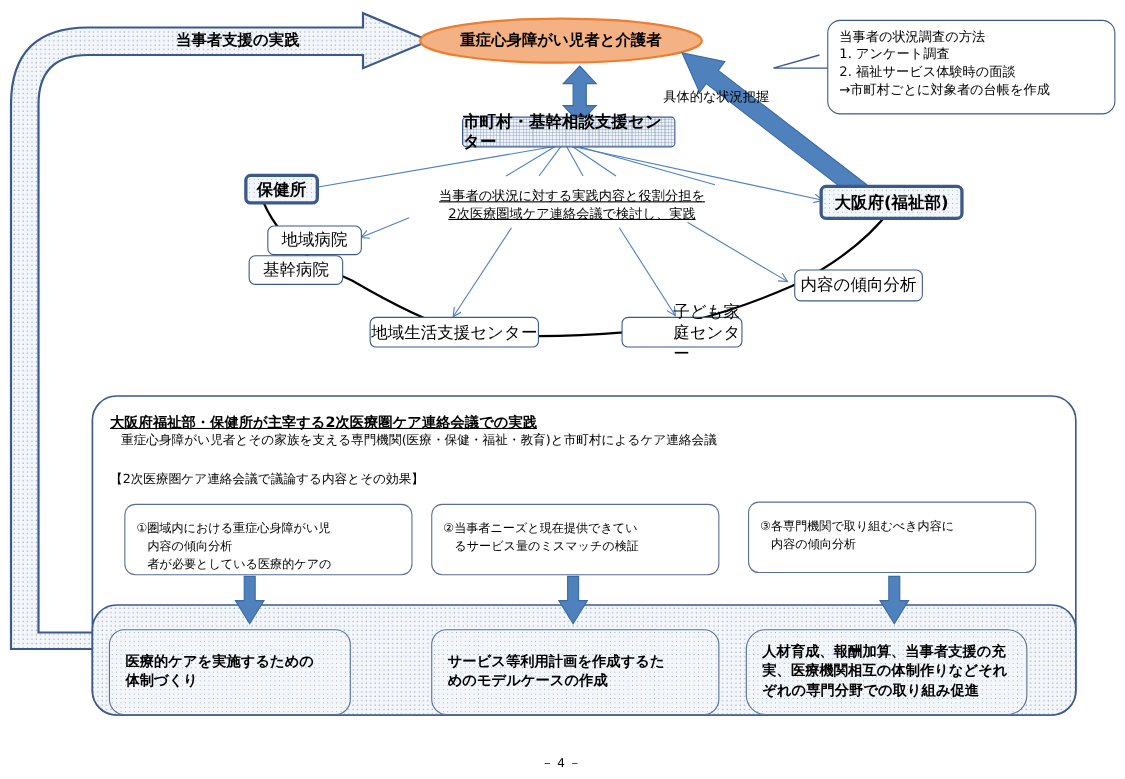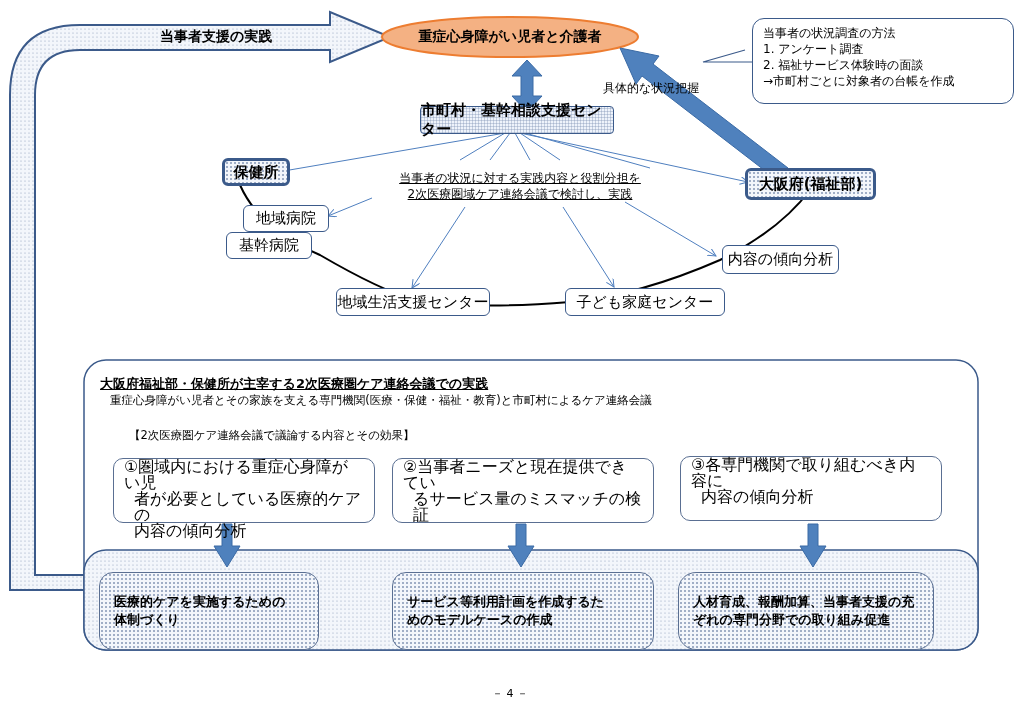--- a/index.html
+++ b/index.html
@@ -16,23 +16,23 @@
   .hatch { background-color:#eef3fb;
            background-image:
              repeating-linear-gradient(0deg, rgba(120,140,175,0.35) 0 1px, transparent 1px 3px),
              repeating-linear-gradient(90deg, rgba(120,140,175,0.35) 0 1px, transparent 1px 3px); }
   .arrow-label { font-weight:bold; font-size:14px; }
   .callout { font-size:12px; line-height:16px; padding:6px 10px; }
   .center-text { font-size:12px; line-height:16px; text-align:center;text-decoration:underline; }
   .ellipse-label { font-weight:bold; font-size:14px; text-align:center; }
   .panel-title { font-weight:bold; font-size:13px; text-decoration:underline; }
   .panel-sub { font-size:11.5px; }
-  .panel-head { font-size:11.5px;margin-left:29px; }
+  .panel-head { font-size:11.5px; }
   .item-box { border:1px solid #5a6f92; border-radius:10px; background:#fff;
-              font-size:16px; line-height:16px; padding:0 10px; }
+              font-size:11px; line-height:16px; padding:14px 10px; }
   .result-box { border:1px solid #5a6f92; border-radius:14px;
                 font-weight:bold; font-size:13px; line-height:18px; padding:0 14px;
                 display:flex; align-items:center; }
   .page-num { font-size:11px; text-align:center; }
 </style>
 </head>
 <body>
 
 <svg class="bg" width="1023" height="708" viewBox="0 0 1023 708">
   <defs>
@@ -119,36 +119,36 @@
 </div>
 
 <div class="abs node" style="left:226px; top:232px; width:86px; height:27px;">
   <span>基幹病院</span>
 </div>
 
 <div class="abs node" style="left:336px; top:288px; width:154px; height:28px;">
   <span>地域生活支援センター</span>
 </div>
 
-<div class="abs node" style="left:565px; top:288px; width:160px; height:28px;">
+<div class="abs node" style="left:565px; top:288px; width:110px; height:28px;padding-left:46px;">
   <span>子ども家庭センター</span>
 </div>
 
 <div class="abs node" style="left:722px; top:245px; width:117px; height:29px;">
   <span>内容の傾向分析</span>
 </div>
 
 <div class="abs panel-title" style="left:100px; top:375px;">大阪府福祉部・保健所が主宰する2次医療圏ケア連絡会議での実践</div>
 <div class="abs panel-sub" style="left:110px; top:393px;">重症心身障がい児者とその家族を支える専門機関(医療・保健・福祉・教育)と市町村によるケア連絡会議</div>
 <div class="abs panel-head" style="left:100px; top:428px;">【2次医療圏ケア連絡会議で議論する内容とその効果】</div>
 
 <div class="abs item-box" style="left:113px; top:458px; width:262px; height:65px;">
   <div>①圏域内における重症心身障がい児</div>
+  <div style="padding-left:10px;">内容の傾向分析</div>
   <div style="padding-left:10px;">者が必要としている医療的ケアの</div>
-  <div style="padding-left:10px;">内容の傾向分析</div>
 </div>
 <div class="abs item-box" style="left:392px; top:458px; width:262px; height:65px;">
   <div>②当事者ニーズと現在提供できてい</div>
   <div style="padding-left:10px;">るサービス量のミスマッチの検証</div>
 </div>
 <div class="abs item-box" style="left:680px; top:456px; width:262px; height:65px;">
   <div>③各専門機関で取り組むべき内容に</div>
   <div style="padding-left:10px;">内容の傾向分析</div>
 </div>
 
@@ -160,17 +160,18 @@
 </div>
 <div class="abs result-box dots" style="left:392px; top:572px; width:262px; height:78px;">
   <div>
     <div>サービス等利用計画を作成するた</div>
     <div>めのモデルケースの作成</div>
   </div>
 </div>
 <div class="abs result-box dots" style="left:678px; top:572px; width:256px; height:78px;border-radius:18px;">
   <div>
     <div>人材育成、報酬加算、当事者支援の充</div>
+    <div>実、医療機関相互の体制作りなどそれ</div>
     <div>ぞれの専門分野での取り組み促進</div>
   </div>
 </div>
 
 <div class="abs page-num" style="left:480px; top:686px; width:60px;">－ 4 －</div>
 
 </body></html>

